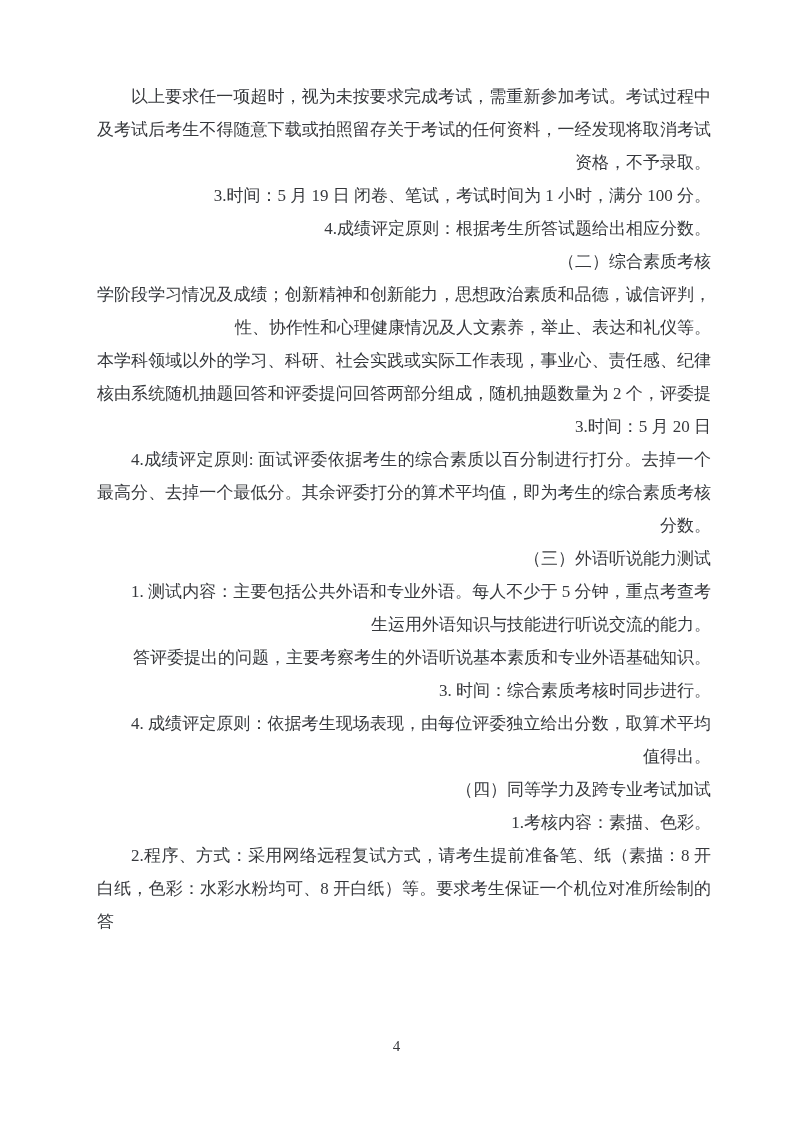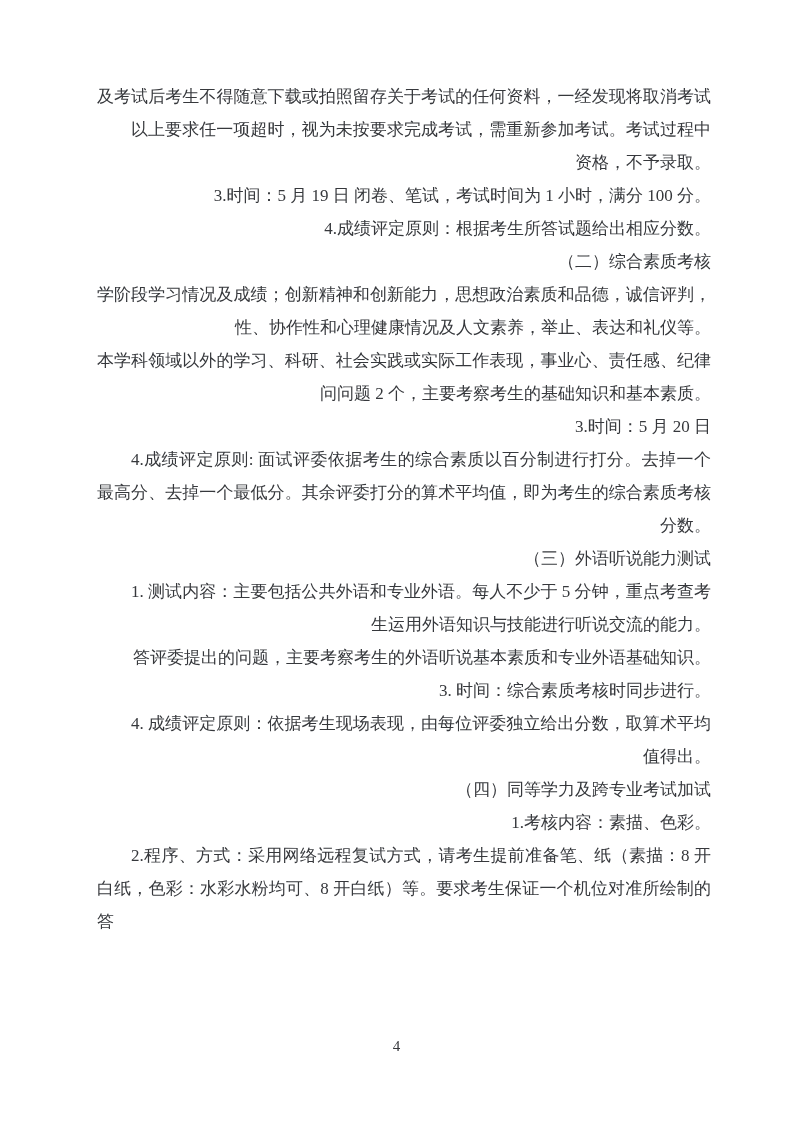--- a/index.html
+++ b/index.html
@@ -46,30 +46,30 @@
     font-size: 15px;
     line-height: 20px;
     color: #36383c;
   }
 </style>
 </head>
 <body>
 
 <div class="page">
   <div class="content">
+    <div class="line in fill">以上要求任一项超时，视为未按要求完成考试，需重新参加考试。考试过程中</div>
     <div class="line fill">及考试后考生不得随意下载或拍照留存关于考试的任何资料，一经发现将取消考试</div>
-    <div class="line in fill">以上要求任一项超时，视为未按要求完成考试，需重新参加考试。考试过程中</div>
     <div class="line">资格，不予录取。</div>
     <div class="line in">3.时间：5 月 19 日 闭卷、笔试，考试时间为 1 小时，满分 100 分。</div>
     <div class="line in">4.成绩评定原则：根据考生所答试题给出相应分数。</div>
     <div class="line in">（二）综合素质考核</div>
     <div class="line fill">学阶段学习情况及成绩；创新精神和创新能力，思想政治素质和品德，诚信评判，</div>
     <div class="line">性、协作性和心理健康情况及人文素养，举止、表达和礼仪等。</div>
     <div class="line fill">本学科领域以外的学习、科研、社会实践或实际工作表现，事业心、责任感、纪律</div>
-    <div class="line">问问题 2 个，主要考察考生的基础知识和基本素质。</div>
+    <div class="line fill">核由系统随机抽题回答和评委提问回答两部分组成，随机抽题数量为 2 个，评委提</div>
     <div class="line in">3.时间：5 月 20 日</div>
     <div class="line in fill">4.成绩评定原则: 面试评委依据考生的综合素质以百分制进行打分。去掉一个</div>
     <div class="line fill">最高分、去掉一个最低分。其余评委打分的算术平均值，即为考生的综合素质考核</div>
     <div class="line">分数。</div>
     <div class="line in">（三）外语听说能力测试</div>
     <div class="line in fill">1. 测试内容：主要包括公共外语和专业外语。每人不少于 5 分钟，重点考查考</div>
     <div class="line">生运用外语知识与技能进行听说交流的能力。</div>
     <div class="line">答评委提出的问题，主要考察考生的外语听说基本素质和专业外语基础知识。</div>
     <div class="line in">3. 时间：综合素质考核时同步进行。</div>
     <div class="line in fill">4. 成绩评定原则：依据考生现场表现，由每位评委独立给出分数，取算术平均</div>

